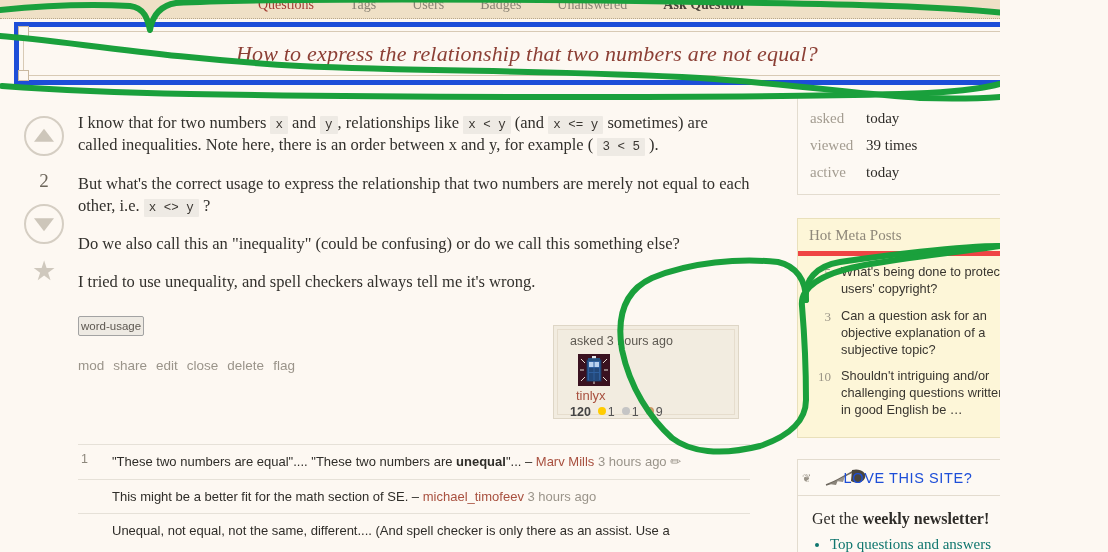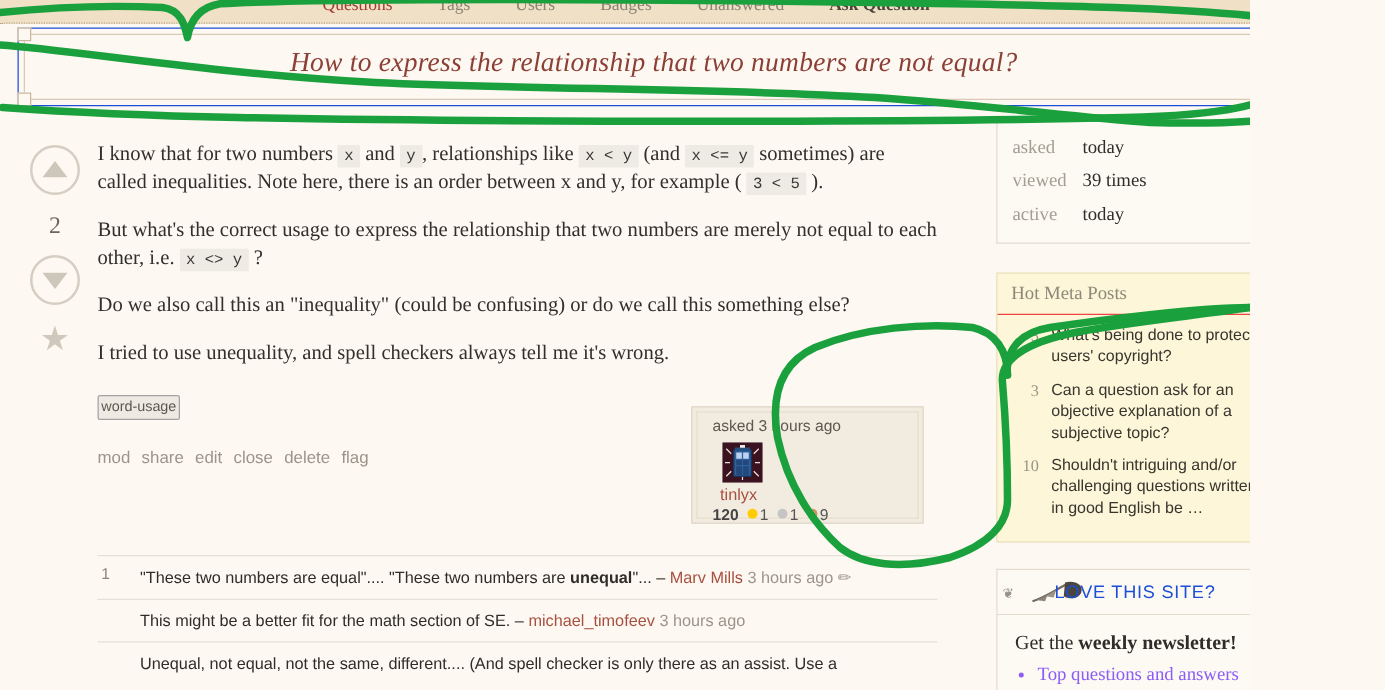--- a/index.html
+++ b/index.html
@@ -34,21 +34,21 @@
     padding: 0 18px;
     white-space: nowrap;
   }
   .navitem.active { color: #a33b32; }
   .navitem.bold { color: #4a443a; font-weight: bold; }
 
   
   .title-frame {
     position: absolute; left: 14px; top: 22px;
     width: 1016px; height: 63px;
-    border: 1px solid #1d4ed8;
+    border: 5px solid #1d4ed8;
     box-sizing: border-box;
   }
   .title-frame:before {
     content: "";
     position: absolute; left: 4px; top: 4px; right: 4px; bottom: 4px;
     border: 1px solid #d8cab5;
   }
   .corner {
     position: absolute; width: 11px; height: 11px;
     border: 1px solid #c9b89f;
@@ -233,21 +233,21 @@
 
   .hotpanel {
     margin-top: 23px;
     background: #fdf6d8;
     border: 1px solid #e9e0bb;
   }
   .hot-h {
     font-family: "Liberation Serif", serif;
     font-size: 15px; color: #8f887a;
     padding: 8px 11px 7px 11px;
-    border-bottom: 1px solid #ef4444;
+    border-bottom: 5px solid #ef4444;
   }
   .hotitem {
     display: flex;
     padding: 4px 11px 6px 11px;
   }
   .hotscore {
     width: 22px; flex: 0 0 22px;
     text-align: right;
     font-family: "Liberation Serif", serif;
     font-size: 13px; color: #9a9486;
@@ -287,21 +287,21 @@
     background: #fdf9f3;
   }
   .love-line {
     font-family: "Liberation Serif", serif;
     font-size: 16px; color: #2f2d29;
   }
   .love-line b { font-weight: bold; }
   .love-ul { margin: 8px 0 0 18px; padding: 0; }
   .love-ul li {
     font-family: "Liberation Serif", serif;
-    font-size: 15px; color: #8b5cf6;
+    font-size: 15px; color: #0f766e;
   }
 
   
   .ink { position: absolute; left: 0; top: 0; pointer-events: none; }
 </style>
 </head>
 <body>
 
 <div id="page">
 

